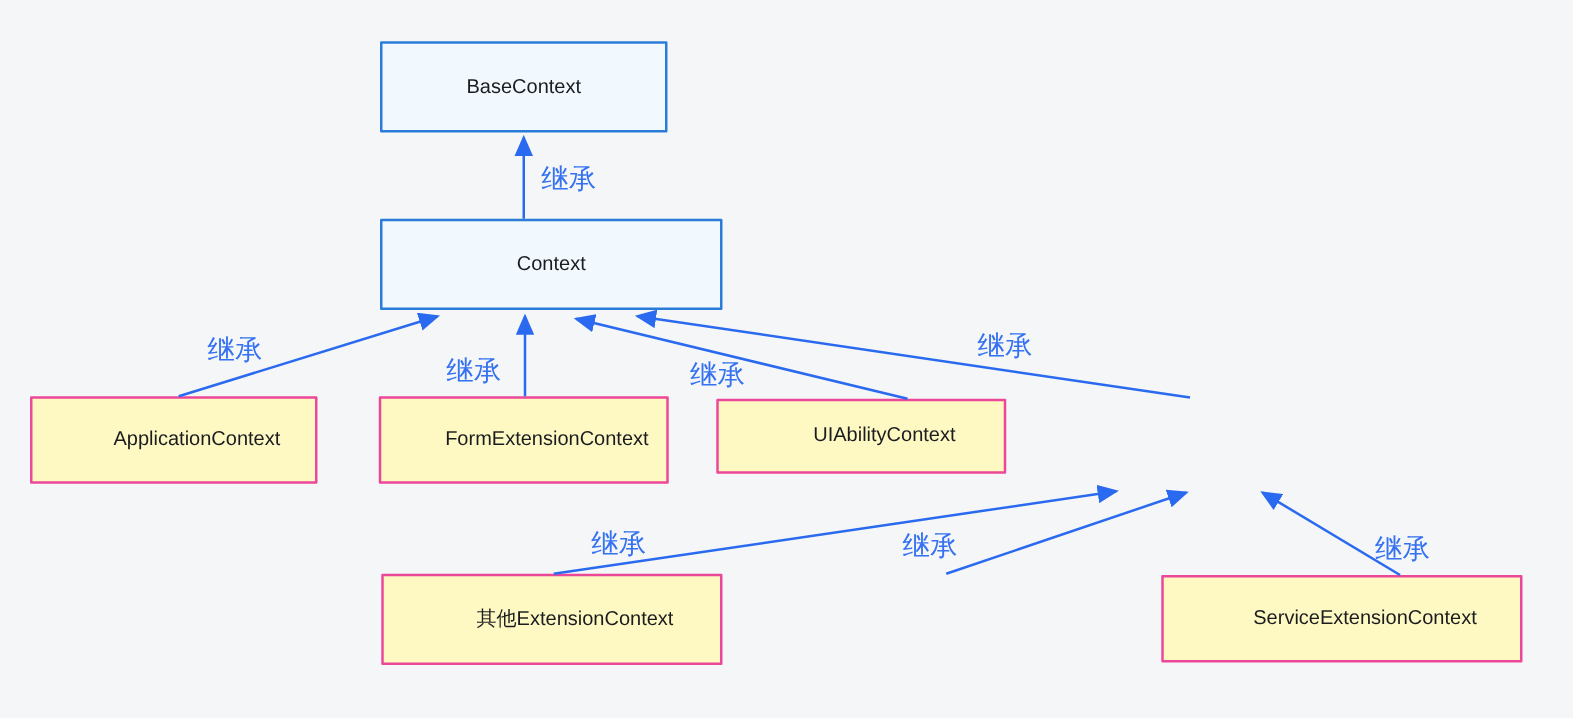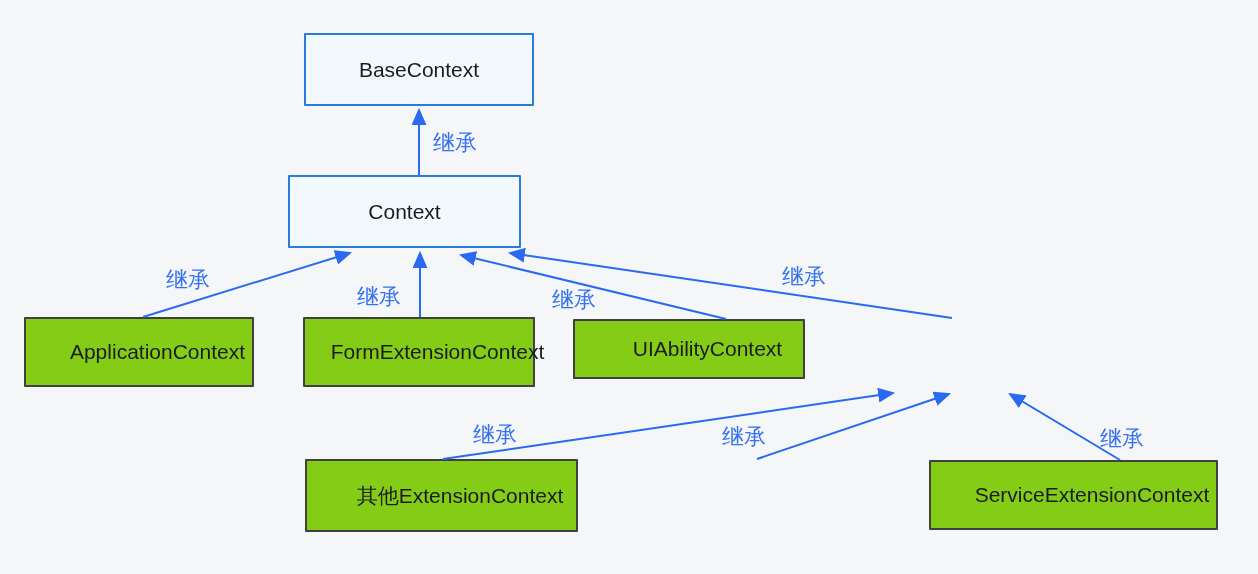--- a/index.html
+++ b/index.html
@@ -22,27 +22,27 @@
     align-items: center;
     justify-content: center;
     border-radius: 1px;
     z-index: 1;
   }
   .node.blue {
     background: #f2f9fe;
     border: 2px solid #2b7cd8;
   }
   .node.green {
-    background: #84cc16;
-    border: 2px solid #404040;
+    background: #fef9c3;
+    border: 2px solid #ec4899;
     padding-left: 37px;
   }
   .node .node-label {
     color: #1b1c1f;
-    font-size: 21px;
+    font-size: 16px;
     white-space: nowrap;
   }
   svg.edges {
     position: absolute;
     left: 0;
     top: 0;
     z-index: 2;
     pointer-events: none;
   }
   svg.edges line {
@@ -57,21 +57,21 @@
 </style>
 </head>
 <body>
 
 <div class="canvas">
 
   <div class="node blue" style="left:304px; top:33px; width:230px; height:73px;">
     <span class="node-label">BaseContext</span>
   </div>
 
-  <div class="node blue" style="left:288px; top:175px; width:233px; height:73px;">
+  <div class="node blue" style="left:304px; top:175px; width:274px; height:73px;">
     <span class="node-label">Context</span>
   </div>
 
   <div class="node green" style="left:24px; top:317px; width:230px; height:70px;">
     <span class="node-label">ApplicationContext</span>
   </div>
 
   <div class="node green" style="left:303px; top:317px; width:232px; height:70px;">
     <span class="node-label">FormExtensionContext</span>
   </div>

